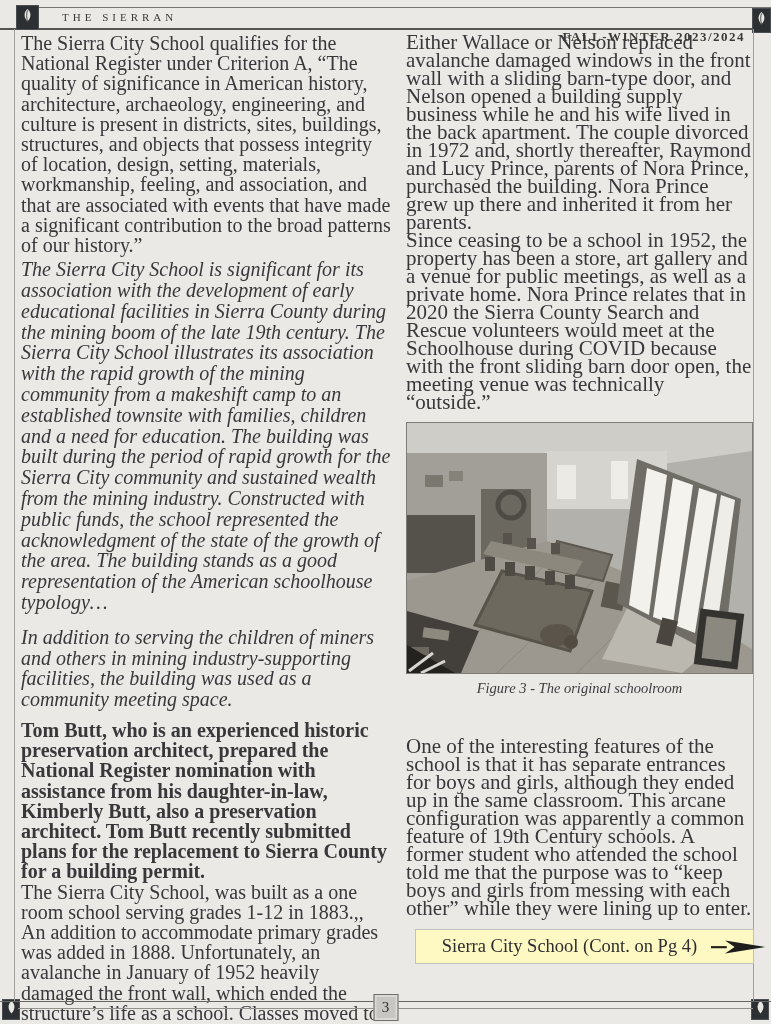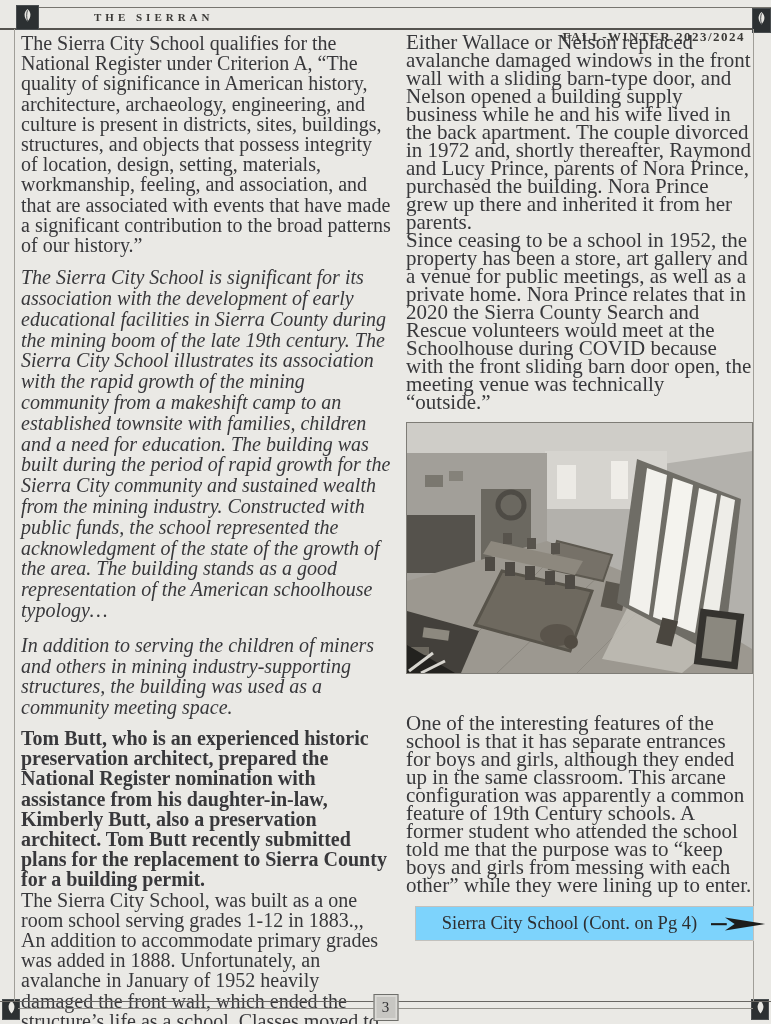--- a/index.html
+++ b/index.html
@@ -5,49 +5,49 @@
   html,body{margin:0;padding:0;}
   body{
     width:771px;height:1024px;position:relative;overflow:hidden;
     background:#eae9e5;
     font-family:"Liberation Serif","DejaVu Serif",serif;
     color:#38383b;
   }
   
   .rule-top{position:absolute;top:7px;left:16px;right:0;height:1px;background:#77756f;}
   .rule-header{position:absolute;top:28px;left:0;right:0;height:2px;background:#55534f;}
-  .masthead-left{position:absolute;top:11px;left:62px;font-size:11px;font-weight:bold;letter-spacing:4px;color:#3b3a37;margin-left:32px;}
+  .masthead-left{position:absolute;top:11px;left:62px;font-size:11px;font-weight:normal;letter-spacing:4px;color:#3b3a37;}
   .masthead-right{position:absolute;top:29px;right:26px;font-size:13px;font-weight:bold;letter-spacing:1.5px;color:#3b3a37;text-align:center;}
   .corner{position:absolute;width:21px;height:23px;background:#2c3032;border:1px solid #4a4e50;
     display:flex;align-items:center;justify-content:center;}
   .corner svg{width:13px;height:15px;}
   .corner.tl{left:16px;top:5px;}
   .corner.tr{right:0px;top:8px;width:17px;}
   .corner.bl{left:2px;top:999px;width:16px;height:19px;}
   .corner.br{right:2px;top:999px;width:16px;height:19px;}
   
   .frame-left{position:absolute;left:14px;top:29px;height:973px;width:1px;background:#a09e98;}
   .frame-right{position:absolute;left:753px;top:29px;height:973px;width:1px;background:#a09e98;}
   
   .columns{position:absolute;top:33px;left:21px;width:732px;display:flex;gap:15px;}
   .col-left{width:370px;}
   .col-right{width:347px;}
   p{margin:0;font-size:20px;line-height:20.2px;text-align:left;}
   .col-right p{font-size:21px;line-height:18px;}
   .ital{font-style:italic;line-height:20.8px;}
-  .gap12{margin-top:12px;} .gap14{margin-top:14px;} .gap10{margin-top:10px;font-weight:bold;}
+  .gap12{margin-top:4px;} .gap14{margin-top:14px;} .gap10{margin-top:10px;font-weight:bold;}
   
   figure{margin:11px 0 0 0;}
   .photo-frame{width:345px;height:250px;border:1px solid #7e7c76;background:#b5b3ae;overflow:hidden;}
   .photo-frame svg{display:block;width:100%;height:100%;}
   figcaption{text-align:center;font-style:italic;font-size:14.5px;margin-top:6px;color:#3c3c3e;}
   .after-figure{margin-top:40px;}
   .gap-p4{margin-top:14px;}
   
-  .cont-box{position:relative;margin-top:13px;margin-left:10px;background:#7dd3fc;
+  .cont-box{position:relative;margin-top:13px;margin-left:10px;background:#fef9c3;
     height:33px;display:flex;align-items:center;justify-content:center;
     box-shadow:0 0 0 1px #c2c1bd;}
   .cont-label{font-size:18.5px;color:#2e2e30;padding-right:30px;}
   .cont-arrow{position:absolute;right:-14px;top:9px;width:56px;height:16px;}
   
   .rule-b1{position:absolute;top:1001px;left:0;right:0;height:1px;background:#686662;}
   .rule-b2{position:absolute;top:1008px;left:18px;right:18px;height:1px;background:#93918b;}
   .page-box{position:absolute;top:994px;left:50%;transform:translateX(-50%);
     width:23px;height:25px;background:#c7c6c2;border:1px solid #6f6f6b;
     box-shadow:inset 0 0 0 2px #dbdad6;
@@ -86,21 +86,21 @@
 <div class="masthead-left">THE SIERRAN</div>
 <div class="masthead-right">FALL-WINTER 2023/2024</div>
 
 <div class="frame-left"></div>
 <div class="frame-right"></div>
 
 <div class="columns">
   <div class="col-left">
     <p>The Sierra City School qualifies for the National Register under Criterion A, “The quality of significance in American history, architecture, archaeology, engineering, and culture is present in districts, sites, buildings, structures, and objects that possess integrity of location, design, setting, materials, workmanship, feeling, and association, and that are associated with events that have made a significant contribution to the broad patterns of our history.”</p>
     <p class="ital gap12">The Sierra City School is significant for its association with the development of early educational facilities in Sierra County during the mining boom of the late 19th century. The Sierra City School illustrates its association with the rapid growth of the mining community from a makeshift camp to an established townsite with families, children and a need for education. The building was built during the period of rapid growth for the Sierra City community and sustained wealth from the mining industry. Constructed with public funds, the school represented the acknowledgment of the state of the growth of the area. The building stands as a good representation of the American schoolhouse typology…</p>
-    <p class="ital gap14">In addition to serving the children of miners and others in mining industry-supporting structures, the building was used as a community meeting space.</p>
+    <p class="ital gap14">In addition to serving the children of miners and others in mining industry-supporting facilities, the building was used as a community meeting space.</p>
     <p class="gap10">Tom Butt, who is an experienced historic preservation architect, prepared the National Register nomination with assistance from his daughter-in-law, Kimberly Butt, also a preservation architect. Tom Butt recently submitted plans for the replacement to Sierra County for a building permit.</p>
     <p>The Sierra City School, was built as a one room school serving grades 1-12 in 1883.,, An addition to accommodate primary grades was added in 1888. Unfortunately, an avalanche in January of 1952 heavily damaged the front wall, which ended the structure’s life as a school. Classes moved to the Sierra City Masonic Hall and, in 1954, to Downieville, because by 1953 there were only six elementary school children left in school. Sierra City high school students had been attending school in Downieville since 1943. A gripping first person account of the avalanche was written by Lydia Cartwright Rosen, who was ten years old at the time of the avalanche. It was published in the Fall 1991 edition of “The Sierran.”</p>
     <p>Following the avalanche, the school was sold to Dan S. Wallace and subsequently to Don Nelson.</p>
   </div>
 
   <div class="col-right">
     <p>Either Wallace or Nelson replaced avalanche damaged windows in the front wall with a sliding barn-type door, and Nelson opened a building supply business while he and his wife lived in the back apartment. The couple divorced in 1972 and, shortly thereafter, Raymond and Lucy Prince, parents of Nora Prince, purchased the building. Nora Prince grew up there and inherited it from her parents.</p>
     <p>Since ceasing to be a school in 1952, the property has been a store, art gallery and a venue for public meetings, as well as a private home. Nora Prince relates that in 2020 the Sierra County Search and Rescue volunteers would meet at the Schoolhouse during COVID because with the front sliding barn door open, the meeting venue was technically “outside.”</p>
 
     <figure>
@@ -159,20 +159,21 @@
           <line x1="2" y1="248" x2="26" y2="230" stroke="#d8d6d0" stroke-width="3"></line>
           <line x1="14" y1="250" x2="38" y2="238" stroke="#d8d6d0" stroke-width="3"></line>
 
           <g transform="rotate(7 312 216)">
             <rect x="290" y="188" width="44" height="56" fill="#35332f"></rect>
             <rect x="297" y="195" width="30" height="42" fill="#8b887f"></rect>
           </g>
           <rect x="252" y="196" width="16" height="26" fill="#4a463f" transform="rotate(14 260 209)"></rect>
         </svg>
       </div>
+      <figcaption>Figure 3 - The original schoolroom</figcaption>
     </figure>
 
     <p class="after-figure">One of the interesting features of the school is that it has separate entrances for boys and girls, although they ended up in the same classroom. This arcane configuration was apparently a common feature of 19th Century schools. A former student who attended the school told me that the purpose was to “keep boys and girls from messing with each other” while they were lining up to enter.</p>
 
     <div class="cont-box">
       <span class="cont-label">Sierra City School (Cont. on Pg 4)</span>
       <span class="cont-arrow">
         <svg viewBox="0 0 64 18" width="56" height="16">
           <rect x="0" y="8" width="18" height="2.4" fill="#1d1d1b"></rect>
           <path d="M16 1.5 L62 9 L16 16.5 L27 9 Z" fill="#1d1d1b"></path>

